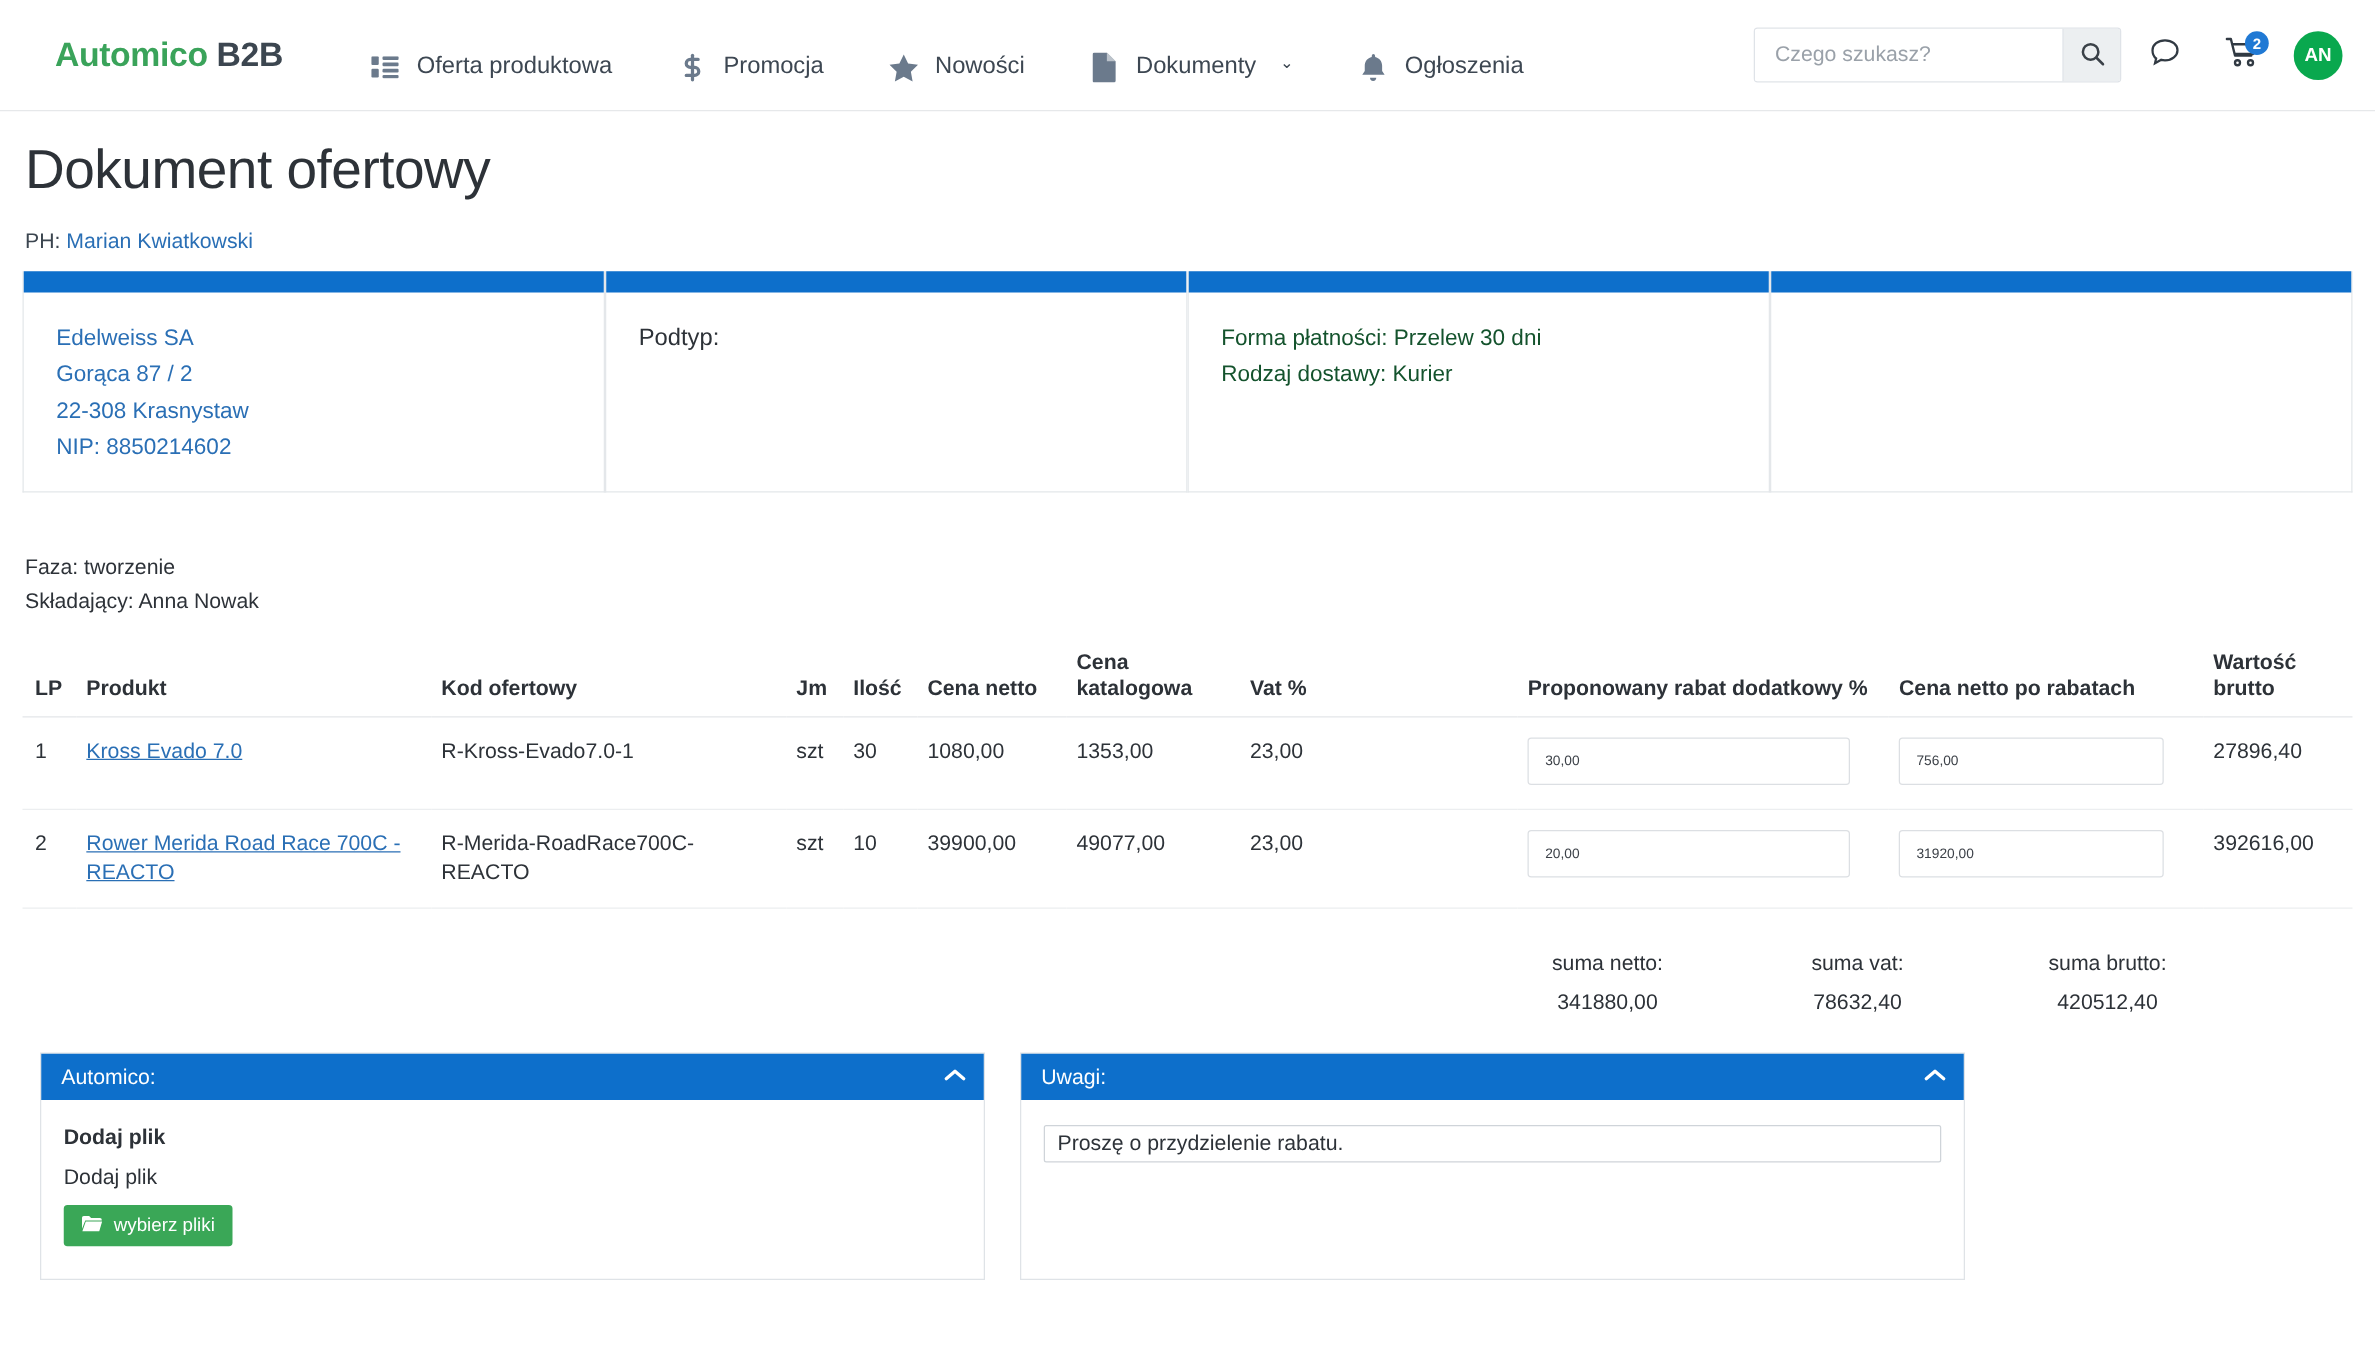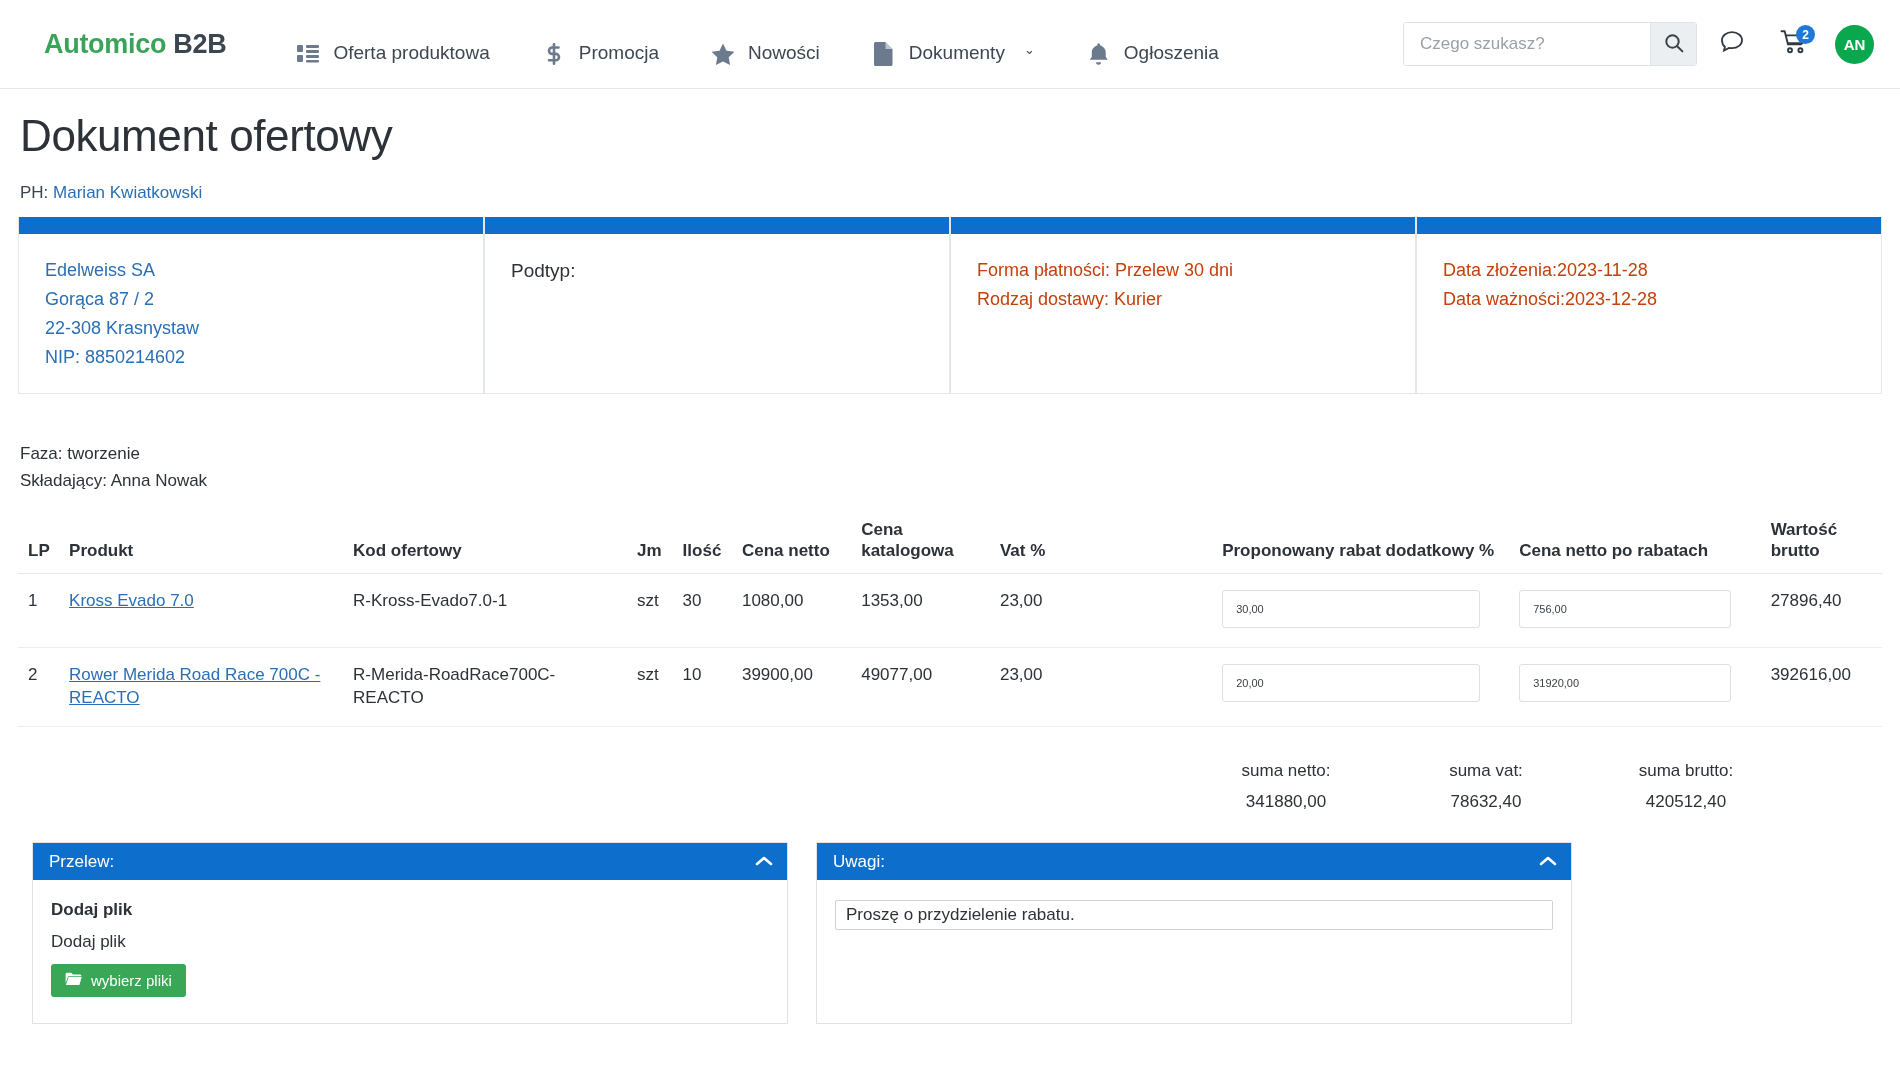--- a/index.html
+++ b/index.html
@@ -158,21 +158,21 @@
     height: 17px;
     background: #0d6fcb;
   }
   .card-body {
     padding: 22px 26px 20px 26px;
     font-size: 18px;
     line-height: 1.62;
   }
   .addr-line { color: #2a6fb5; }
   .card-label { color: #2d3238; font-size: 19px; margin-bottom: 13px; }
-  .kv-line { color: #c2410c; }
+  .kv-line { color: #14532d; }
 
   .select-box {
     position: relative;
     width: 100%;
     height: 38px;
     border: 1px solid #d9dde1;
     border-radius: 3px;
     background: #fff;
     display: flex;
     align-items: center;
@@ -466,24 +466,20 @@
     <div class="card">
       <div class="card-bar"></div>
       <div class="card-body">
         <div class="kv-line">Forma płatności: Przelew 30 dni</div>
         <div class="kv-line">Rodzaj dostawy: Kurier</div>
       </div>
     </div>
 
     <div class="card">
       <div class="card-bar"></div>
-      <div class="card-body">
-        <div class="kv-line">Data złożenia:2023-11-28</div>
-        <div class="kv-line">Data ważności:2023-12-28</div>
-      </div>
     </div>
 
   </div>
 
   <div class="phase">
     <div>Faza: tworzenie</div>
     <div>
       <span>Składający:</span>
       <span class="ph-name">Anna Nowak</span>
     </div>
@@ -562,21 +558,21 @@
     <div class="total-block">
       <div class="total-label">suma brutto:</div>
       <div class="total-value">420512,40</div>
     </div>
   </div>
 
   <div class="panels">
 
     <div class="panel left">
       <div class="panel-head">
-        <span>Przelew:</span>
+        <span>Automico:</span>
         <span class="chev">
           <svg width="18" height="12" viewBox="0 0 18 12" fill="none" stroke="currentColor" stroke-width="2.6" stroke-linecap="round" stroke-linejoin="round">
             <path d="M2 9L9 3l7 6"></path>
           </svg>
         </span>
       </div>
       <div class="panel-body">
         <div class="attr-title">Dodaj plik</div>
         <div class="attr-sub">Dodaj plik</div>
         <button class="btn-file">

